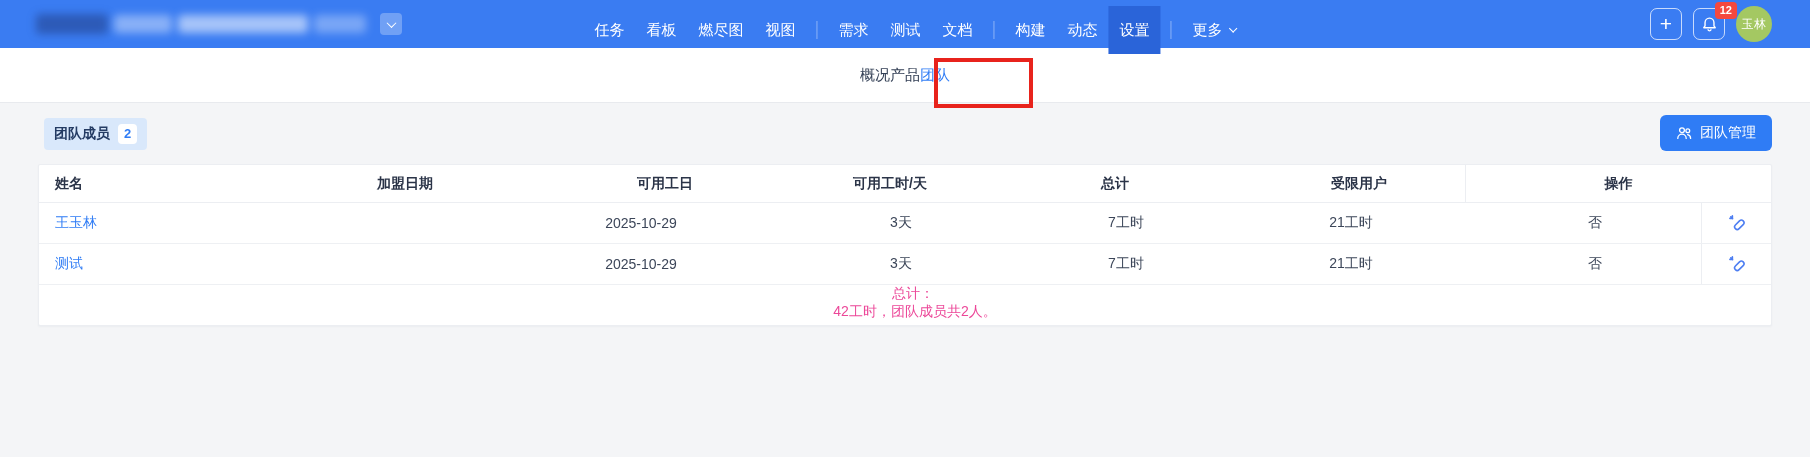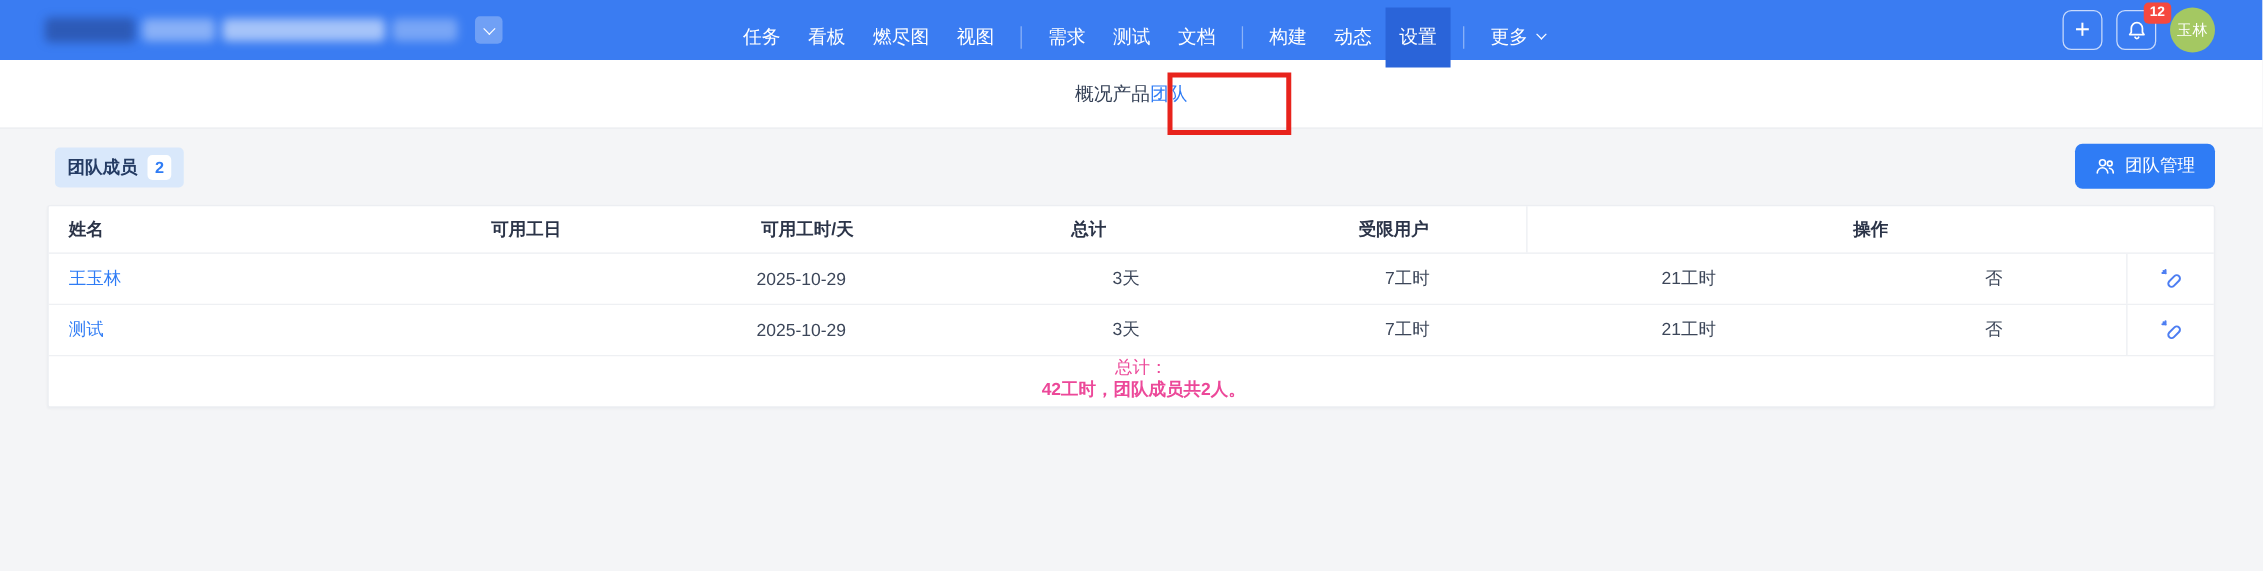--- a/index.html
+++ b/index.html
@@ -59,21 +59,21 @@
   .c-role{ width:236px; }
   .c-date{ width:244px; }
   .c-days{ width:276px; }
   .c-hpd { width:174px; }
   .c-total{ width:276px; }
   .c-restricted{ width:212px; }
   .c-action{ flex:1; border-left:1px solid #eceef2; }
   .link{ color:#2f7cf5; cursor:pointer; }
   .unlink-btn{ background:none; border:none; cursor:pointer; display:flex; align-items:center; justify-content:center; padding:2px; }
   .t-summary{ height:40px; display:flex; align-items:center; font-size:14px; color:#ec4899; padding-left:16px;flex-direction:column; }
-  .t-summary .bold{ font-weight:bold; margin-left:4px; }
+  .t-summary .bold{ font-weight:normal; margin-left:4px; }
 </style>
 </head>
 <body>
 
 <header class="topbar">
 
   <div class="project-area">
     <span class="blurblock bb1"></span>
     <span class="blurblock bb2"></span>
     <span class="blurblock bb3"></span>
@@ -142,20 +142,21 @@
       </g>
     </svg>
     <span>团队管理</span>
   </button>
 </div>
 
 <section class="card">
 
   <div class="t-head">
     <div class="cell c-name">姓名</div>
+    <div class="cell c-date">加盟日期</div>
     <div class="cell c-days">可用工日</div>
     <div class="cell c-hpd">可用工时/天</div>
     <div class="cell c-total">总计</div>
     <div class="cell c-restricted">受限用户</div>
     <div class="cell c-action">操作</div>
   </div>
 
   <div class="t-row">
     <div class="cell c-name">
         <span class="link">王玉林</span>

